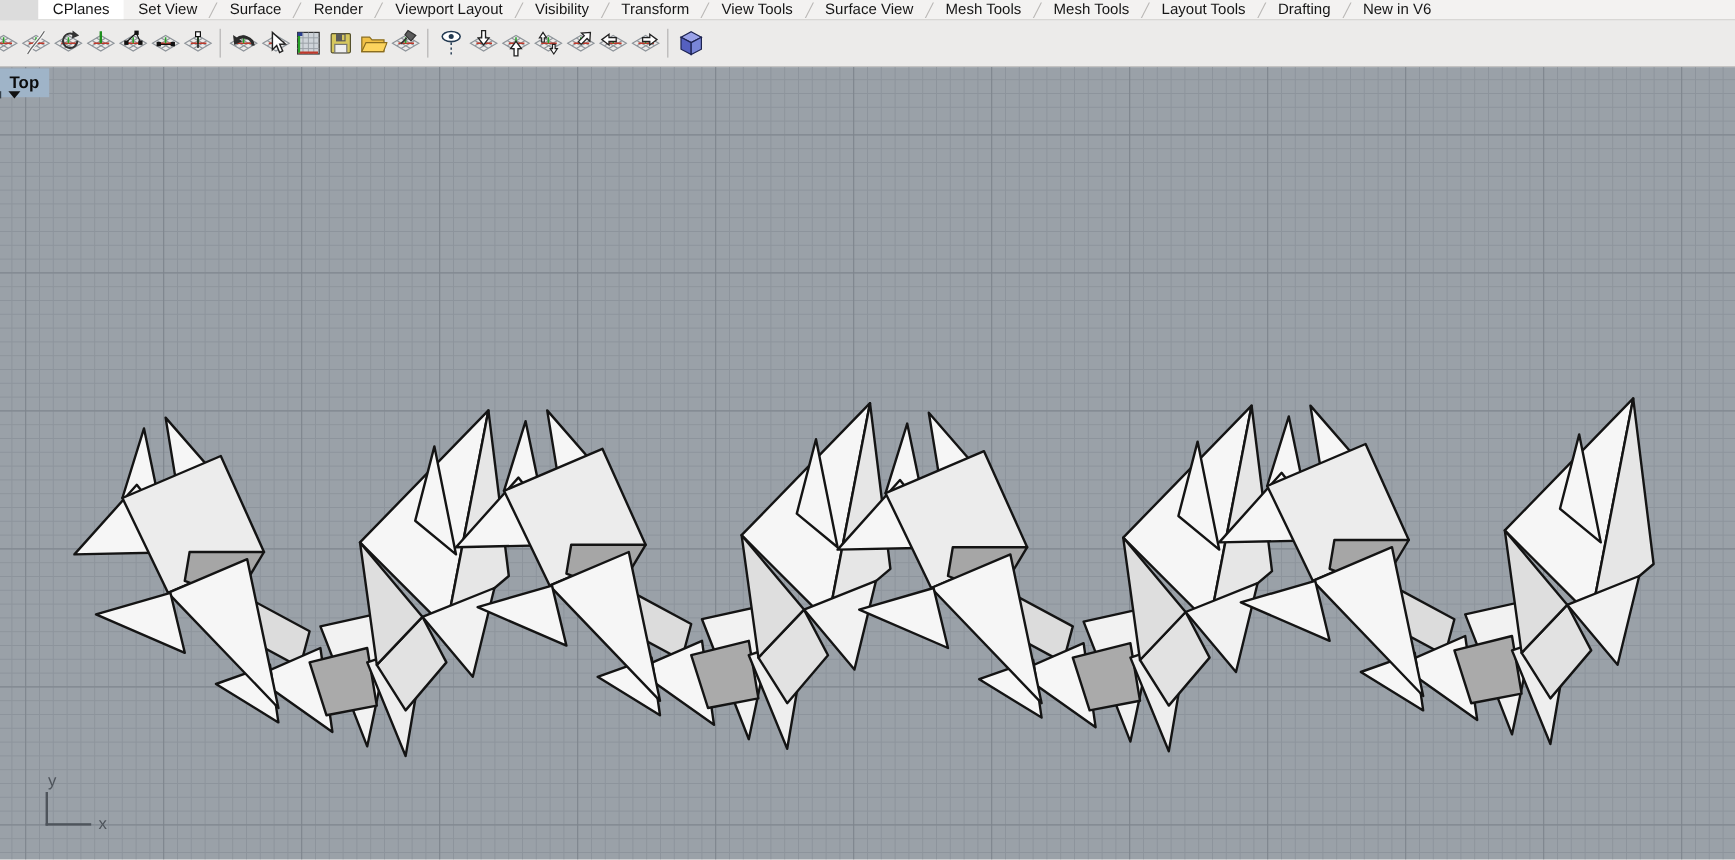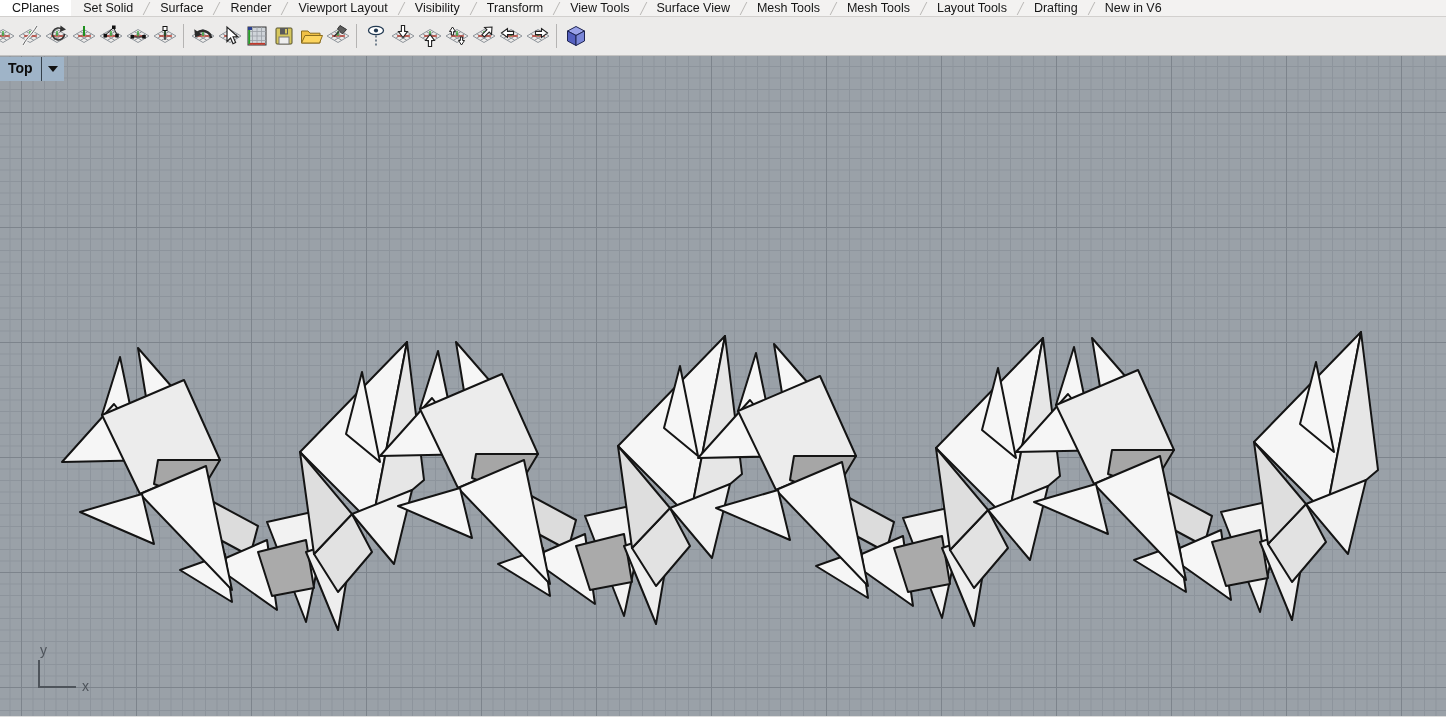--- a/index.html
+++ b/index.html
@@ -1,21 +1,21 @@
 <!DOCTYPE html>
 <html style="--viewport-bg: #9aa1a8; --grid-minor: #8d949c; --grid-major: #7d848c; --toolbar-bg: #ecebea; --tabbar-bg: #f3f2f1; --active-tab-bg: #ffffff; --label-bg: #9fb4c8; --mesh-fill: #f6f6f6; --mesh-outline: #141414;"><head>
 <meta charset="utf-8">
 <style>
   * { margin:0; padding:0; box-sizing:border-box; }
   html,body { width:1446px; height:717px; overflow:hidden;
     font-family:"Liberation Sans", sans-serif; background:#dcdcdc; }
 
   
   .tabbar { height:17px; background:var(--tabbar-bg,#f3f2f1); display:flex;
-    align-items:stretch; border-bottom:1px solid #d2d0ce; }
+    align-items:stretch; border-bottom:1px solid #d2d0ce;margin-left:32px; }
   .tab { display:flex; align-items:center; padding:0 12px; font-size:12.5px;
     color:#161616; white-space:nowrap; position:relative; cursor:default; }
   .tab.active { background:var(--active-tab-bg,#fff); }
   .tab-sep { width:1px; background:#b9b7b5; margin:2px 1px 1px 1px;
     transform:skewX(-27deg); }
 
   
   .toolbar { height:39px; background:var(--toolbar-bg,#ecebea); display:flex;
     align-items:center; padding:0 2px; border-bottom:1px solid #c4c3c2; }
   .tool-btn { width:27px; height:27px; display:flex; align-items:center;
@@ -29,21 +29,21 @@
     background-color:var(--viewport-bg,#9aa1a8);
     background-image:
       linear-gradient(var(--grid-major,#7d848c) 1px, transparent 1px),
       linear-gradient(90deg, var(--grid-major,#7d848c) 1px, transparent 1px),
       linear-gradient(var(--grid-minor,#8d949c) 1px, transparent 1px),
       linear-gradient(90deg, var(--grid-minor,#8d949c) 1px, transparent 1px);
     background-size:115px 115px, 115px 115px, 11.5px 11.5px, 11.5px 11.5px;
     background-position:-3px 56px, 21px 0, -3px 56px, 21px 0; }
 
   .vp-label { position:absolute; top:1px; left:0; display:flex; align-items:stretch;
-    background:var(--label-bg,#9fb4c8); height:24px; z-index:5; }
+    background:var(--label-bg,#9fb4c8); height:24px; z-index:5;flex-direction:column; }
   .vp-label .name { font-size:14px; font-weight:bold; color:#0c0c0c;
     padding:3px 8px 0 8px; }
   .vp-label .dd { display:flex; align-items:center; padding:0 6px;
     border-left:1px solid #35404a; }
   .vp-label .dd .tri { width:0; height:0; border-left:5px solid transparent;
     border-right:5px solid transparent; border-top:6px solid #111; }
 
   .model-svg { position:absolute; left:0; top:0; width:1446px; height:660px; }
 
   .axis { position:absolute; left:38px; bottom:18px; width:60px; height:48px;
@@ -197,21 +197,21 @@
       <use href="#ms-low"></use>
       <rect x="100" y="180" width="220" height="145" fill="url(#h2)" clip-path="url(#clip-low)"></rect>
       <use href="#ms-high"></use>
       <rect x="-10" y="20" width="380" height="270" fill="url(#h1)" clip-path="url(#clip-high)"></rect>
     </g>
   </defs>
 </svg>
 
 <div class="tabbar" id="tabbar">
     <div class="tab active">CPlanes</div>
-    <div class="tab">Set Solid</div>
+    <div class="tab">Set View</div>
     <span class="tab-sep"></span>
     <div class="tab">Surface</div>
     <span class="tab-sep"></span>
     <div class="tab">Render</div>
     <span class="tab-sep"></span>
     <div class="tab">Viewport Layout</div>
     <span class="tab-sep"></span>
     <div class="tab">Visibility</div>
     <span class="tab-sep"></span>
     <div class="tab">Transform</div>

